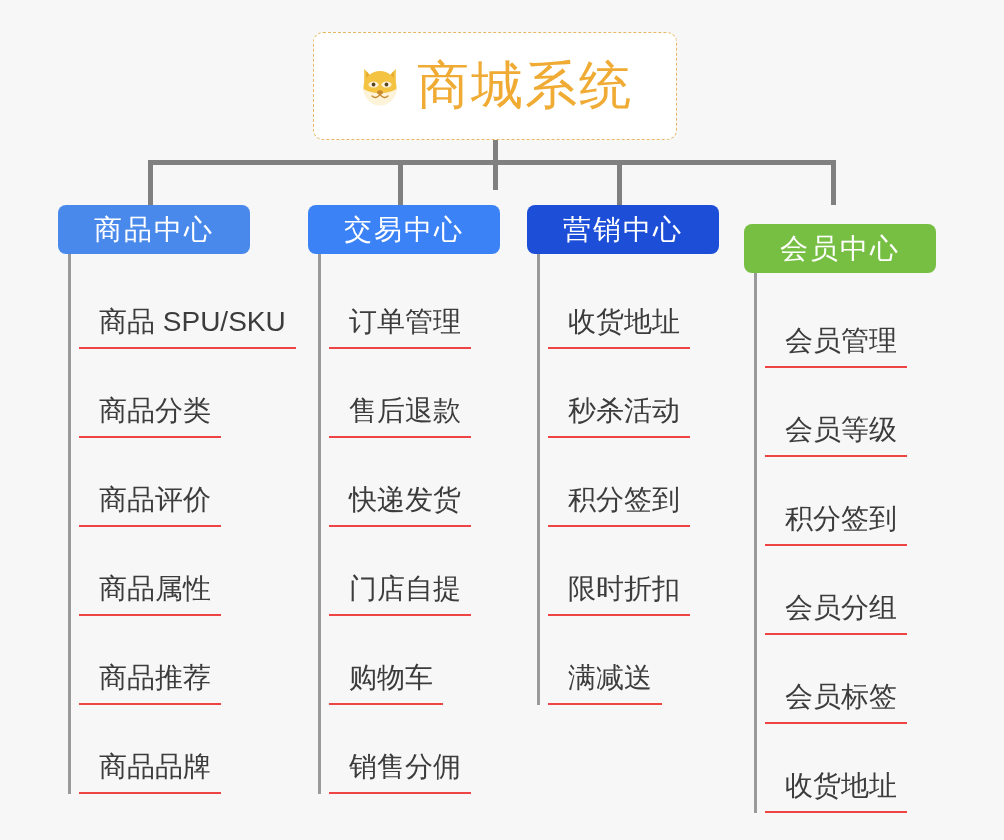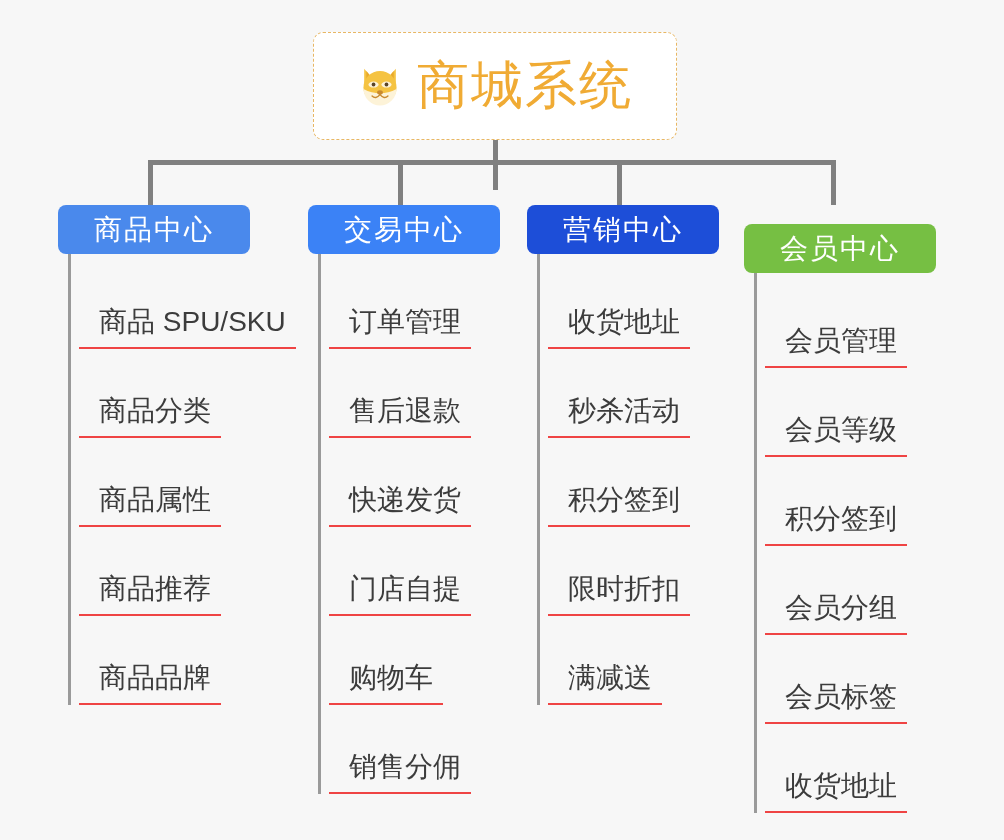--- a/index.html
+++ b/index.html
@@ -138,20 +138,23 @@
       <span>商品中心</span>
     </div>
     <div class="col-body">
       <div class="leaf">
           <span class="leaf-label">商品 SPU/SKU</span>
         </div>
       <div class="leaf">
           <span class="leaf-label">商品分类</span>
         </div>
       <div class="leaf">
+          <span class="leaf-label">商品评价</span>
+        </div>
+      <div class="leaf">
           <span class="leaf-label">商品属性</span>
         </div>
       <div class="leaf">
           <span class="leaf-label">商品推荐</span>
         </div>
       <div class="leaf">
           <span class="leaf-label">商品品牌</span>
         </div>
     </div>
   </div>

